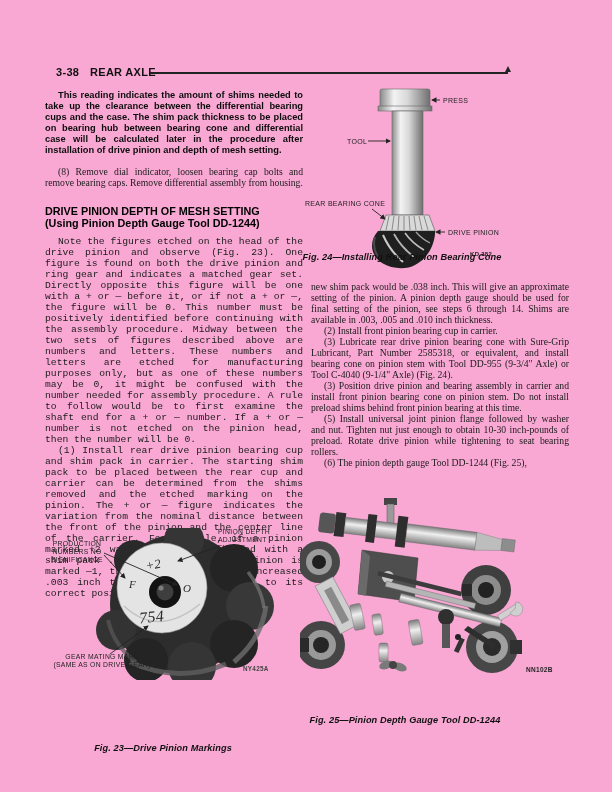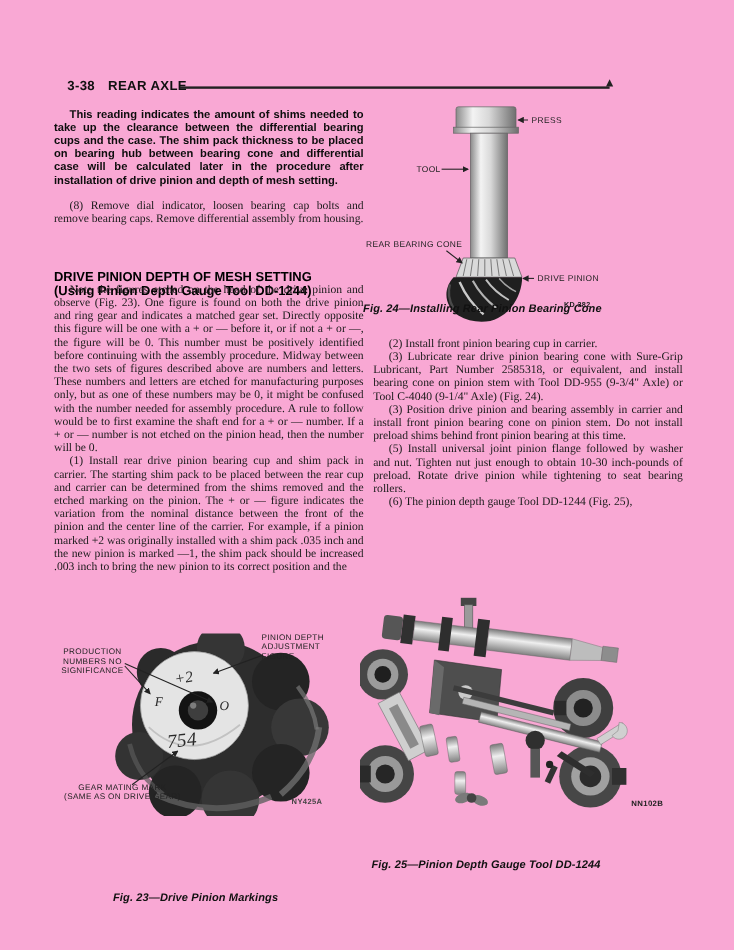--- a/index.html
+++ b/index.html
@@ -62,30 +62,31 @@
   <div class="hdr-title" style="left:90px;top:66px;">REAR AXLE</div>
   <div class="hdr-rule"></div>
   <div class="hdr-arrow"></div>
 
   <div class="tblock introb" style="left:45px;top:90px;">
     <p>This reading indicates the amount of shims needed to take up the clearance between the differential bearing cups and the case. The shim pack thickness to be placed on bearing hub between bearing cone and differential case will be calculated later in the procedure after installation of drive pinion and depth of mesh setting.</p>
   </div>
   <div class="tblock serif" style="left:45px;top:166px;">
     <p>(8) Remove dial indicator, loosen bearing cap bolts and remove bearing caps. Remove differential assembly from housing.</p>
   </div>
-  <div class="tblock sechead" style="left:45px;top:206px;margin-top:20px;">
+  <div class="tblock sechead" style="left:45px;top:206px;">
     <p class="noindent">DRIVE PINION DEPTH OF MESH SETTING</p>
     <p class="noindent">(Using Pinion Depth Gauge Tool DD-1244)</p>
   </div>
-  <div class="tblock serif" style="left:45px;top:236px;">
+  <div class="tblock serif" style="left:45px;top:236px;font-family:Liberation Mono, monospace;">
     <p>Note the figures etched on the head of the drive pinion and observe (Fig. 23). One figure is found on both the drive pinion and ring gear and indicates a matched gear set. Directly opposite this figure will be one with a + or — before it, or if not a + or —, the figure will be 0. This number must be positively identified before continuing with the assembly procedure. Midway between the two sets of figures described above are numbers and letters. These numbers and letters are etched for manufacturing purposes only, but as one of these numbers may be 0, it might be confused with the number needed for assembly procedure. A rule to follow would be to first examine the shaft end for a + or — number. If a + or — number is not etched on the pinion head, then the number will be 0.</p>
     <p>(1) Install rear drive pinion bearing cup and shim pack in carrier. The starting shim pack to be placed between the rear cup and carrier can be determined from the shims removed and the etched marking on the pinion. The + or — figure indicates the variation from the nominal distance between the front of the pinion and the center line of the carrier. For example, if a pinion marked +2 was originally installed with a shim pack .035 inch and the new pinion is marked —1, the shim pack should be increased .003 inch to bring the new pinion to its correct position and the</p>
   </div>
 
   <div class="tblock serif" style="left:311px;top:281px;">
+    <p class="noindent">new shim pack would be .038 inch. This will give an approximate setting of the pinion. A pinion depth gauge should be used for final setting of the pinion, see steps 6 through 14. Shims are available in .003, .005 and .010 inch thickness.</p>
     <p>(2) Install front pinion bearing cup in carrier.</p>
     <p>(3) Lubricate rear drive pinion bearing cone with Sure-Grip Lubricant, Part Number 2585318, or equivalent, and install bearing cone on pinion stem with Tool DD-955 (9-3/4" Axle) or Tool C-4040 (9-1/4" Axle) (Fig. 24).</p>
     <p>(3) Position drive pinion and bearing assembly in carrier and install front pinion bearing cone on pinion stem. Do not install preload shims behind front pinion bearing at this time.</p>
     <p>(5) Install universal joint pinion flange followed by washer and nut. Tighten nut just enough to obtain 10-30 inch-pounds of preload. Rotate drive pinion while tightening to seat bearing rollers.</p>
     <p>(6) The pinion depth gauge Tool DD-1244 (Fig. 25),</p>
   </div>
 
   <div class="fig" style="left:300px;top:85px;width:280px;height:195px;">
     <svg width="280" height="195" viewBox="0 0 280 195">
       <defs>

